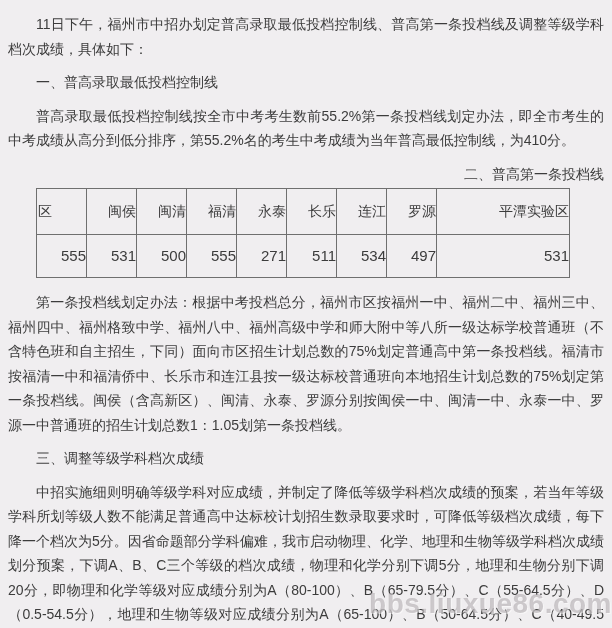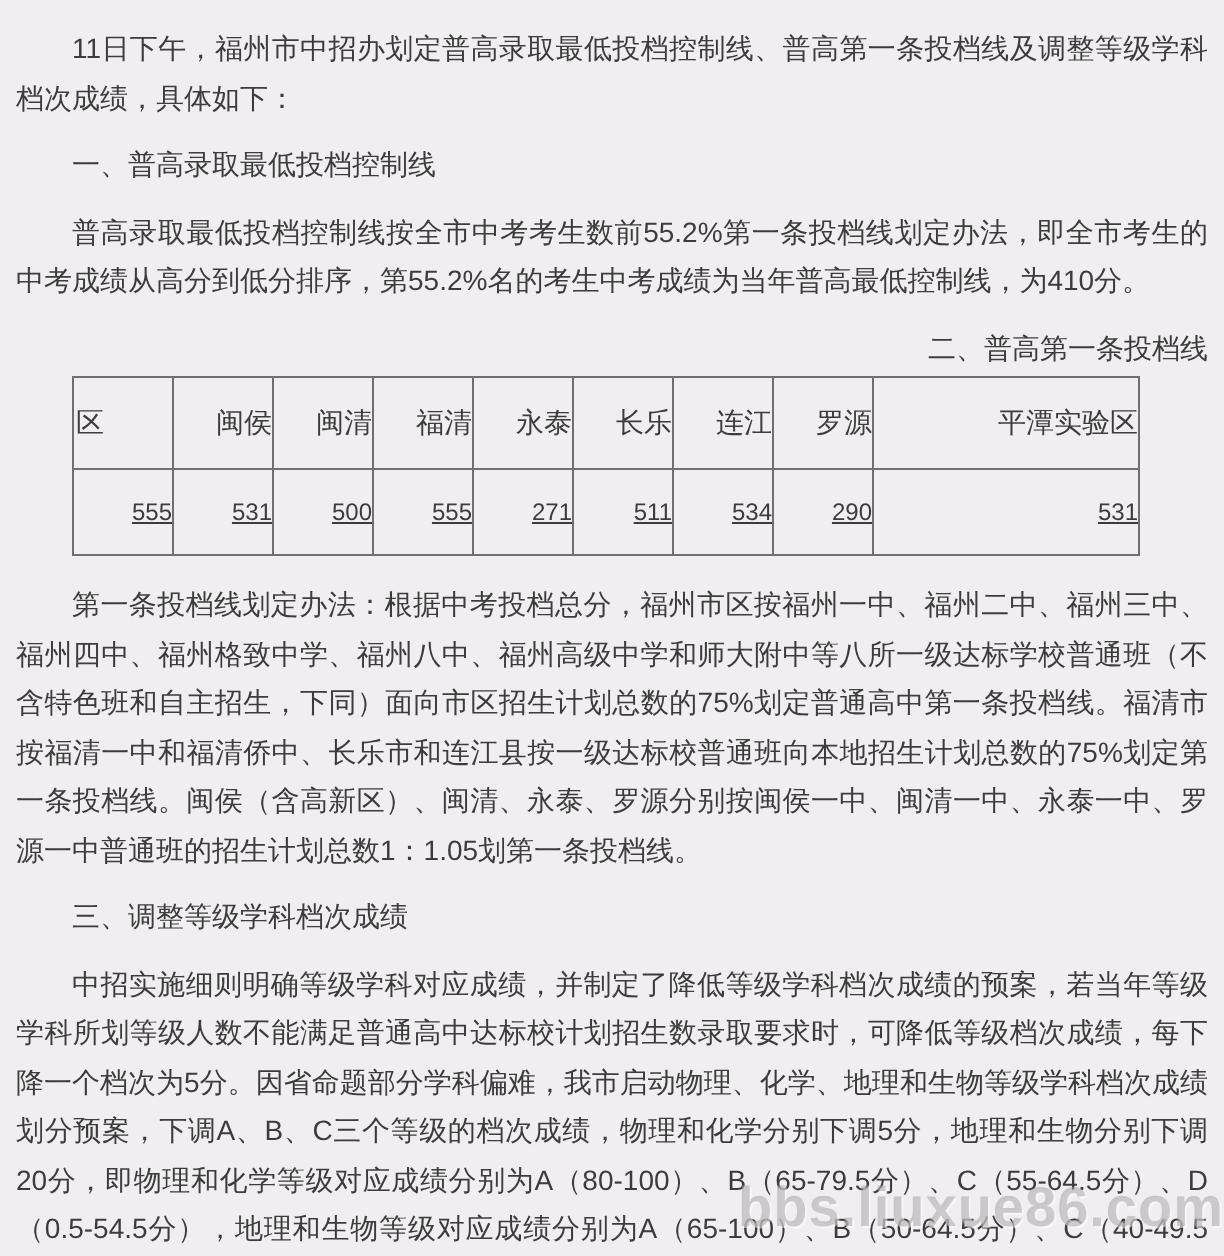--- a/index.html
+++ b/index.html
@@ -46,21 +46,21 @@
   table.score-table td {
     border: 1px solid #6f6f6f;
     font-weight: normal;
     font-size: 14px;
     text-align: right;
     padding: 0;
     overflow: hidden;
     white-space: nowrap;
   }
   table.score-table th { height: 45px; }
-  table.score-table td { height: 42px; font-size: 12px; text-decoration: underline; }
+  table.score-table td { height: 42px; font-size: 15px; }
   table.score-table th.first {
     text-align: left;
     padding-left: 1px;
   }
   .watermark {
     position: absolute;
     right: 0px;
     bottom: 8px;
     text-align: right;
     pointer-events: none;
@@ -120,21 +120,21 @@
       <th>平潭实验区</th>
     </tr>
     <tr>
       <td>555</td>
       <td>531</td>
       <td>500</td>
       <td>555</td>
       <td>271</td>
       <td>511</td>
       <td>534</td>
-      <td>290</td>
+      <td>497</td>
       <td>531</td>
     </tr>
   </tbody>
     </table>
 
   <p class="para">第一条投档线划定办法：根据中考投档总分，福州市区按福州一中、福州二中、福州三中、福州四中、福州格致中学、福州八中、福州高级中学和师大附中等八所一级达标学校普通班（不含特色班和自主招生，下同）面向市区招生计划总数的75%划定普通高中第一条投档线。福清市按福清一中和福清侨中、长乐市和连江县按一级达标校普通班向本地招生计划总数的75%划定第一条投档线。闽侯（含高新区）、闽清、永泰、罗源分别按闽侯一中、闽清一中、永泰一中、罗源一中普通班的招生计划总数1：1.05划第一条投档线。</p>
 
   <p class="heading">三、调整等级学科档次成绩</p>
 
   <p class="para">中招实施细则明确等级学科对应成绩，并制定了降低等级学科档次成绩的预案，若当年等级学科所划等级人数不能满足普通高中达标校计划招生数录取要求时，可降低等级档次成绩，每下降一个档次为5分。因省命题部分学科偏难，我市启动物理、化学、地理和生物等级学科档次成绩划分预案，下调A、B、C三个等级的档次成绩，物理和化学分别下调5分，地理和生物分别下调20分，即物理和化学等级对应成绩分别为A（80-100）、B（65-79.5分）、C（55-64.5分）、D（0.5-54.5分），地理和生物等级对应成绩分别为A（65-100）、B（50-64.5分）、C（40-49.5分）、D（0.5-39.5分）。</p>

